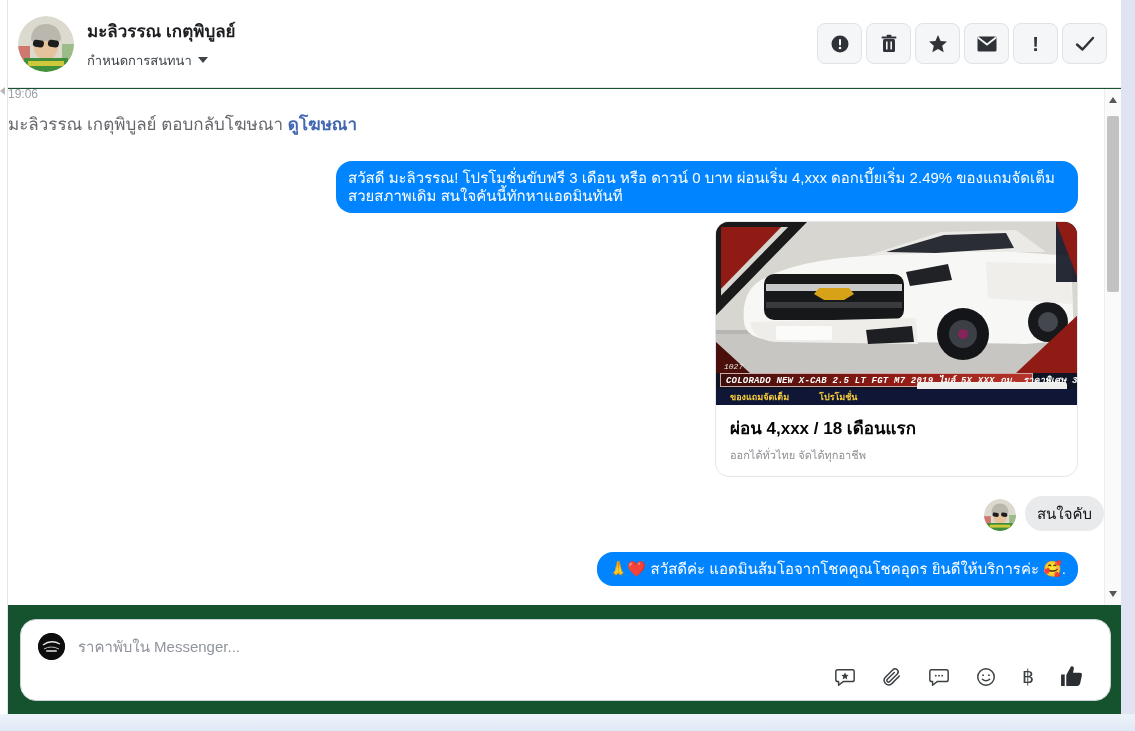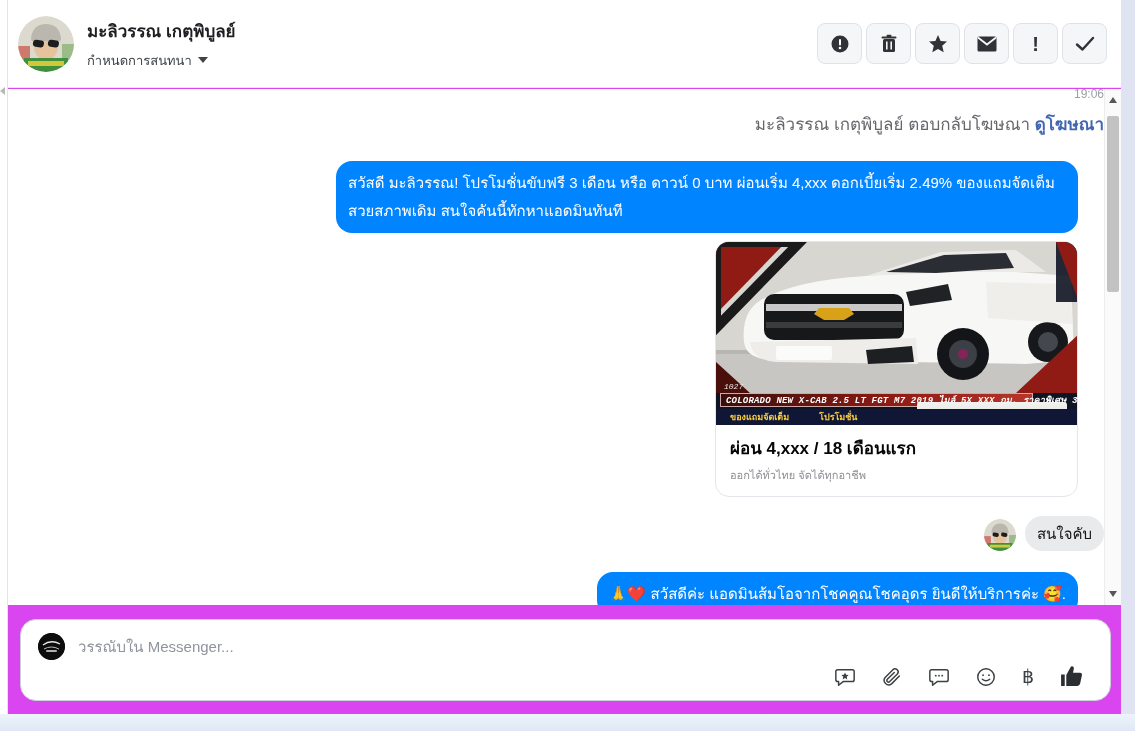--- a/index.html
+++ b/index.html
@@ -3,46 +3,46 @@
 <meta charset="utf-8">
 <style>
   * { margin:0; padding:0; box-sizing:border-box; }
   html,body { width:1135px; height:731px; }
   body { font-family:"Liberation Sans","DejaVu Sans",sans-serif; background:#ffffff; position:relative; overflow:hidden; }
 
   
   .right-strip { position:absolute; top:0; right:0; width:14px; height:715px; background:#dfe3f2; }
   .bottom-strip { position:absolute; left:0; bottom:0; width:1135px; height:17px; background:linear-gradient(180deg,#eef3fa,#dfe8f6); }
 
-  .panel { position:absolute; left:7px; top:0; width:1114px; height:715px; background:#d946ef; border-left:1px solid #e2e4e8;padding-left:19px; }
+  .panel { position:absolute; left:7px; top:0; width:1114px; height:715px; background:#14532d; border-left:1px solid #e2e4e8;padding-left:19px; }
 
   
   .header { position:absolute; left:0; top:0; width:100%; height:88px; background:#ffffff; border-bottom:1px solid #e4e6ea; display:flex; align-items:center; padding:0 14px 0 10px; }
   .avatar-lg { width:56px; height:56px; border-radius:50%; overflow:hidden; flex:0 0 auto; }
   .header-texts { margin-left:13px; flex:1 1 auto; min-width:0; }
   .contact-name { font-size:17px; font-weight:bold; color:#1c1e21; }
   .contact-sub { margin-top:6px; font-size:13px; color:#3f4449; display:flex; align-items:center; gap:6px; cursor:pointer; }
   .caret-down { width:0; height:0; border-left:5px solid transparent; border-right:5px solid transparent; border-top:6px solid #3f4449; }
   .header-actions { display:flex; gap:4px; }
   .hbtn { width:45px; height:41px; border:1px solid #dfe2e6; border-radius:8px; background:#f5f6f8; display:flex; align-items:center; justify-content:center; cursor:pointer; color:#2f3236; }
   .hbtn svg { display:block; }
   .excl-glyph { font-size:20px; font-weight:bold; color:#2f3236; line-height:1; }
 
   
   .chat { position:absolute; left:0; top:89px; width:1113px; height:516px; overflow:hidden; background:#ffffff; }
   .chat-inner { position:absolute; left:0; top:0; width:1096px; }
-  .center-row { text-align:right; }
+  .center-row { text-align:left; }
   .time-label { font-size:12px; color:#9aa0a6; margin-top:-2px; }
   .system-row { margin-top:9px; font-size:17px; color:#65676b; }
   .system-link { font-weight:bold; color:#4267b2; cursor:pointer; }
 
   .row-right { display:flex; justify-content:flex-end; padding-right:26px; }
   .row-left  { display:flex; justify-content:flex-start; align-items:flex-end; padding-left:17px; }
 
-  .bubble-blue { background:#0084ff; color:#ffffff; font-size:15px; line-height:28px; padding:8px 12px; border-radius:16px; max-width:742px; }
+  .bubble-blue { background:#0084ff; color:#ffffff; font-size:15px; line-height:18px; padding:8px 12px; border-radius:16px; max-width:742px; }
   .bubble-gray { background:#e9eaeb; color:#121416; font-size:15px; line-height:21px; padding:7px 12px; border-radius:18px; }
 
   .avatar-sm { width:32px; height:32px; border-radius:50%; overflow:hidden; margin-right:9px; flex:0 0 auto; }
 
   
   .card { width:363px; border:1px solid #e4e6eb; border-radius:14px; overflow:hidden; background:#ffffff; }
   .card-img { position:relative; width:100%; height:183px; background:#0e1424; overflow:hidden;font-family:Liberation Mono, monospace; }
   .card-img svg { display:block; }
   .img-code { position:absolute; left:8px; top:140px; color:#e8e8e8; font-size:8px; font-style:italic; }
   .img-strip { position:absolute; left:4px; right:44px; top:151px; height:14px; background:linear-gradient(90deg,#3a0d0a,#8f1b14 55%,#b7352a); border:1px solid #caa; display:flex; align-items:center; padding:0 5px; }
@@ -239,21 +239,21 @@
   <div class="composer">
     <div class="composer-left">
       <div class="page-logo">
         <svg width="27" height="27" viewBox="0 0 27 27">
           <circle cx="13.5" cy="13.5" r="13.5" fill="#0d0d0d"></circle>
           <path d="M5 12 Q13 6 22 11" stroke="#e8e8e8" stroke-width="1.4" fill="none"></path>
           <path d="M6 16 Q13 12 21 16" stroke="#bdbdbd" stroke-width="1" fill="none"></path>
           <rect x="8" y="17" width="11" height="2" rx="1" fill="#d9d9d9" opacity=".8"></rect>
         </svg>
       </div>
-      <div class="placeholder">วรรณับใน Messenger...</div>
+      <div class="placeholder">ราคาพับใน Messenger...</div>
     </div>
     <div class="composer-icons">
       <div class="cicon">
         <svg width="22" height="22" viewBox="0 0 24 24" fill="none" stroke="#3c4043" stroke-width="1.6">
           <path d="M4 4 h16 a2 2 0 0 1 2 2 v9 a2 2 0 0 1 -2 2 h-10 l-5 4 v-4 h-1 a2 2 0 0 1 -2 -2 v-9 a2 2 0 0 1 2 -2 z" stroke-linejoin="round"></path>
           <path d="M12 7 l1.2 2.6 2.8 .3 -2.1 1.9 .6 2.8 -2.5 -1.5 -2.5 1.5 .6 -2.8 -2.1 -1.9 2.8 -.3 z" fill="#3c4043" stroke="none"></path>
         </svg>
       </div>
       <div class="cicon">
         <svg width="22" height="22" viewBox="0 0 24 24" fill="none" stroke="#3c4043" stroke-width="1.6">

